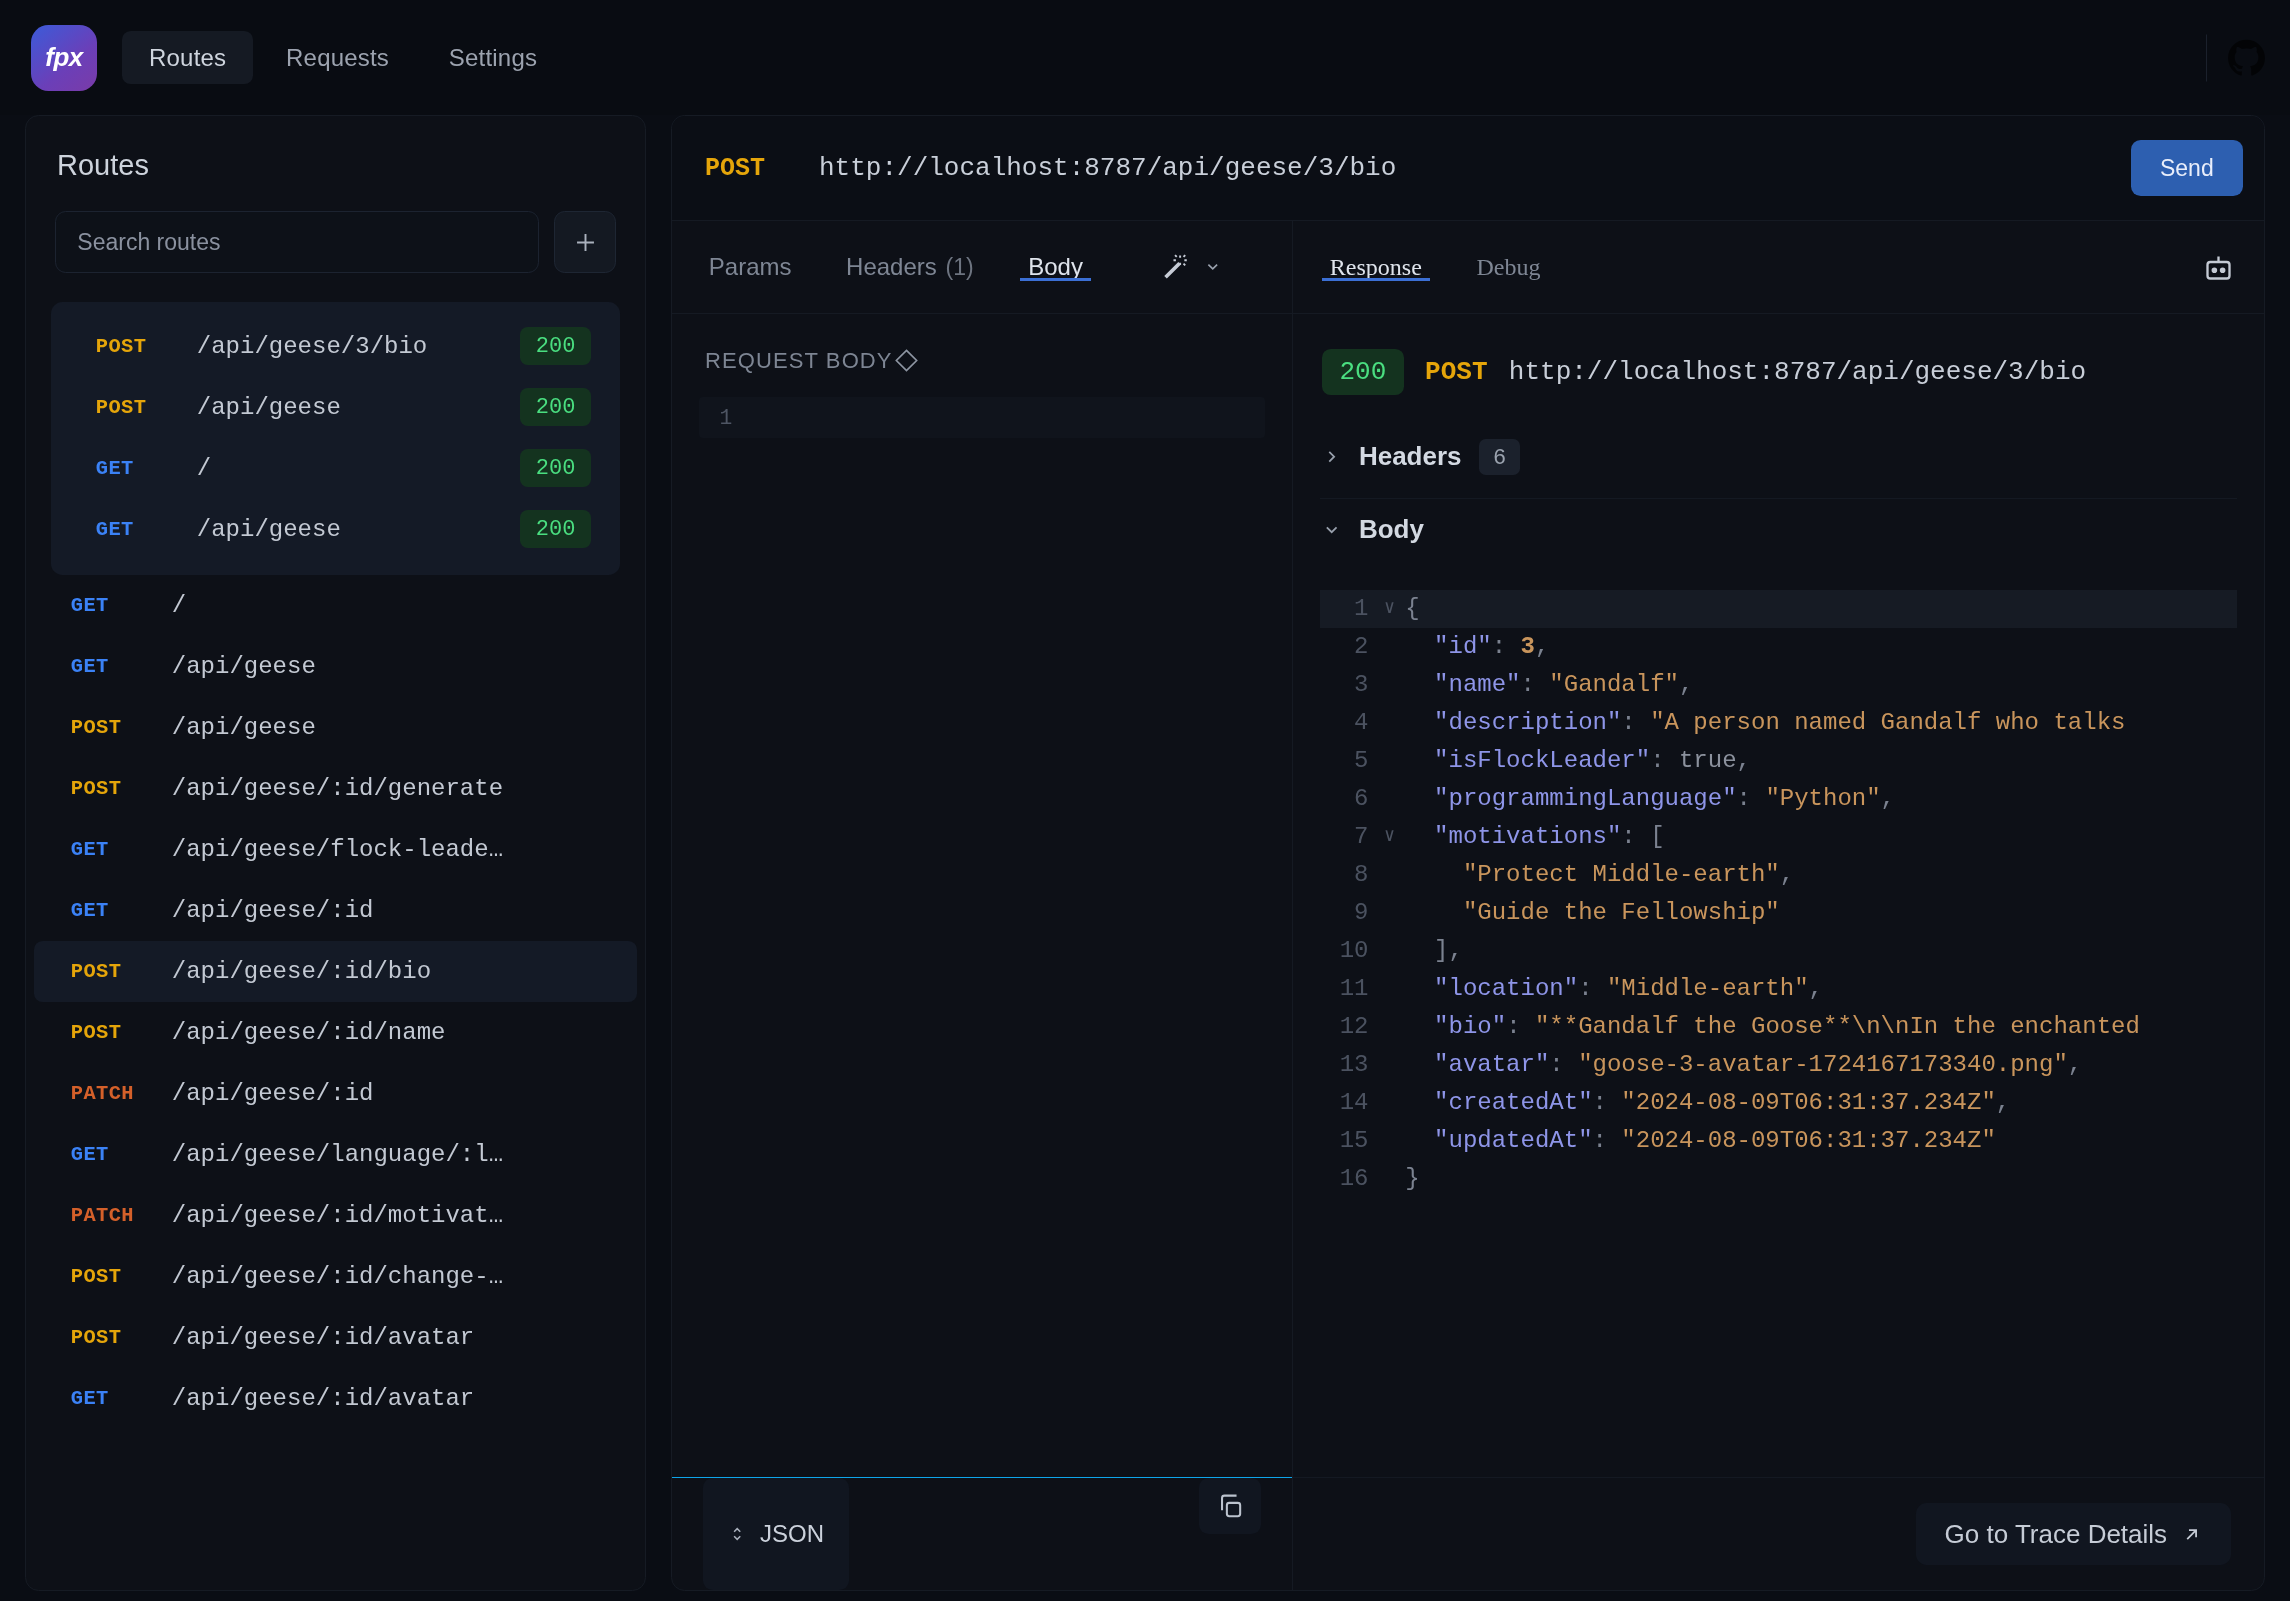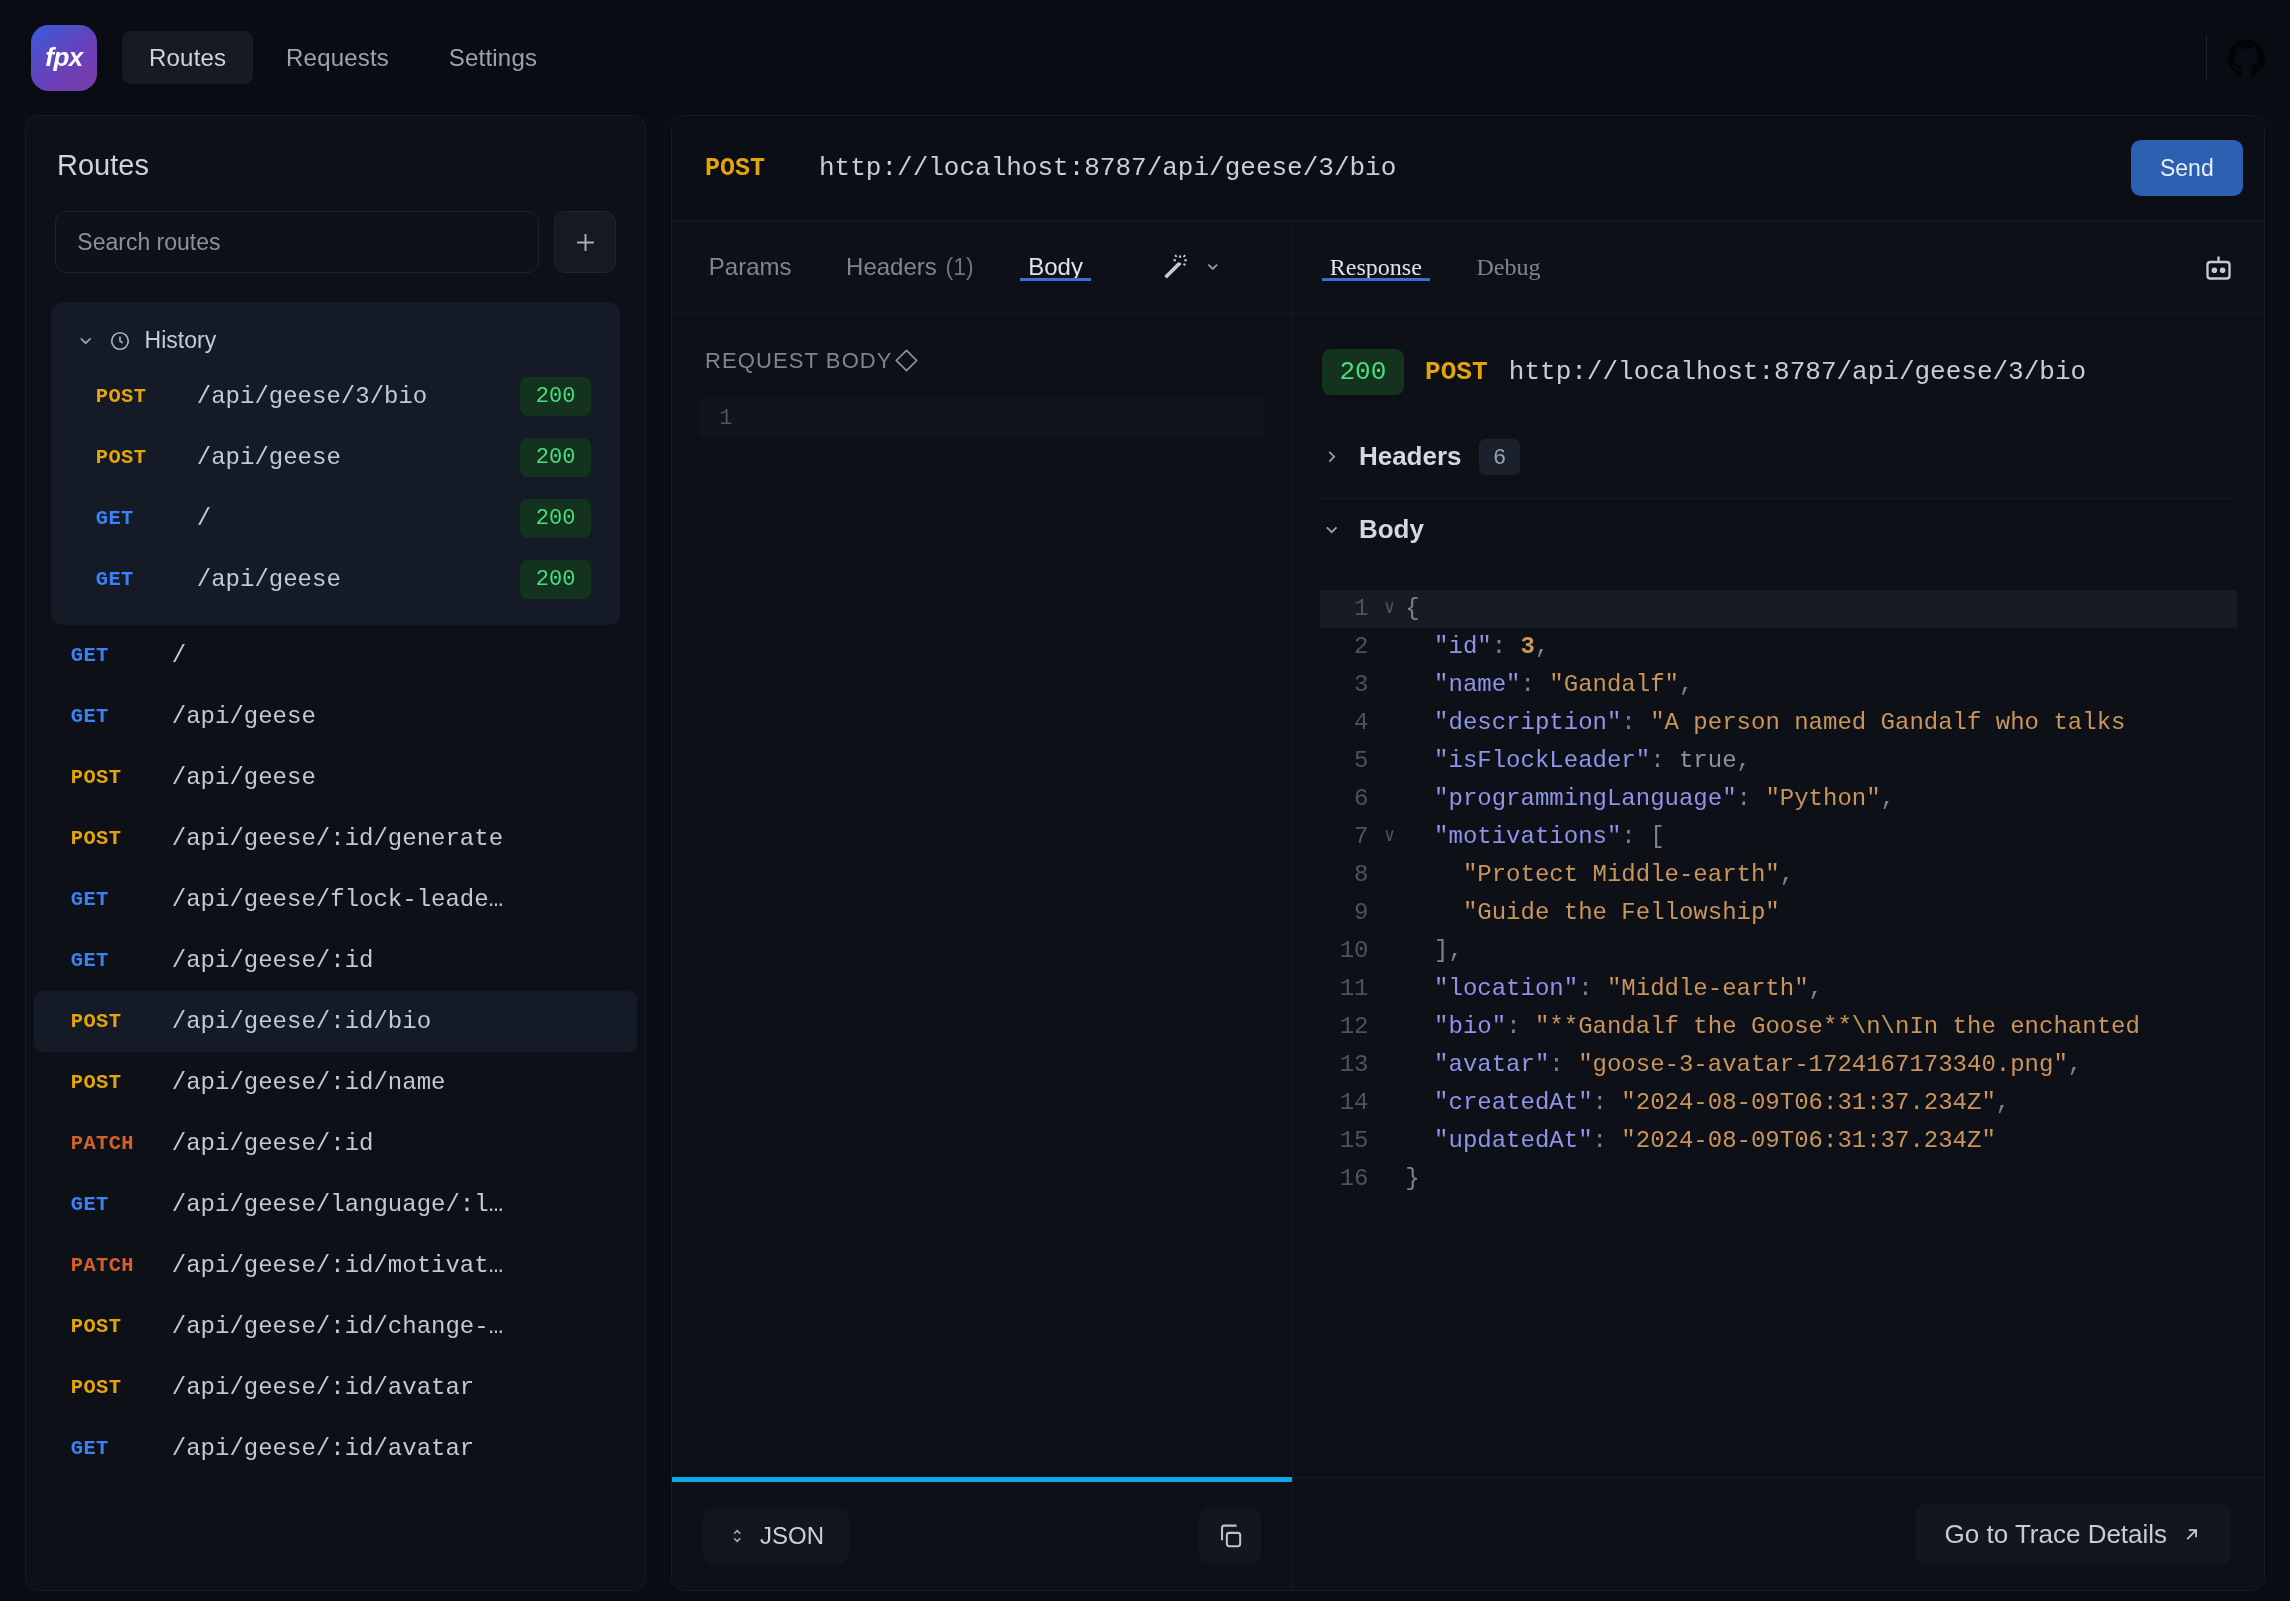--- a/index.html
+++ b/index.html
@@ -228,23 +228,23 @@
     height: 41px;
   }
   .editor-gutter {
     width: 43px; text-align: right; padding-right: 9.7px;
     color: #4e5563; font-family: "Liberation Mono", monospace; font-size: 21.3px;
   }
   .pane-left-body { flex: 1; min-height: 0; }
 
   .footer-left {
     height: 113px; flex: none;
-    display: flex; align-items: center; justify-content: space-between;
+    display: flex; justify-content: space-between;
     padding: 0 31px;
-    border-top: 5px solid #0ea5e9;
+    border-top: 1px solid #0ea5e9;
   }
   .json-select {
     display: flex; align-items: center; gap: 13.6px;
     background: #111620; border-radius: 9.7px;
     padding: 13.6px 25px;
     color: #cbd1db; font-size: 24px;
   }
   .updown-icon { width: 18.4px; height: 24px; color: #aab1bd; }
   .copy-btn {
     width: 62px; height: 56px;
@@ -349,30 +349,20 @@
       <input class="search-input" type="text" placeholder="Search routes" style="">
       <div class="add-btn">
         <svg width="29" height="29" viewBox="0 0 24 24" fill="none" stroke="currentColor" stroke-width="1.6">
             <path d="M12 5v14M5 12h14"></path>
           </svg>
       </div>
     </div>
 
     <div class="routes-scroll">
       <div class="history-card">
-        <div class="group-head">
-          <svg class="chev" viewBox="0 0 24 24" fill="none" stroke="currentColor" stroke-width="2.2">
-              <path d="M6 9l6 6 6-6"></path>
-            </svg>
-          <svg class="clock-icon" viewBox="0 0 24 24" fill="none" stroke="currentColor" stroke-width="1.8">
-              <circle cx="12" cy="12" r="9"></circle>
-              <path d="M12 7v5l3 2"></path>
-            </svg>
-          <span class="gname">History</span>
-        </div>
         <div id="history-items">
             <div class="route-row">
               <span class="verb POST">POST</span>
               <span class="path">/api/geese/3/bio</span>
               <span class="status-badge">200</span>
             </div>
             <div class="route-row">
               <span class="verb POST">POST</span>
               <span class="path">/api/geese</span>
               <span class="status-badge">200</span>

